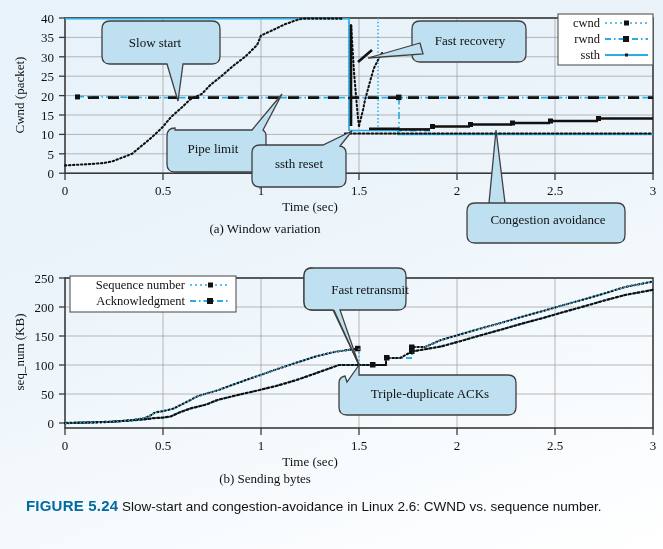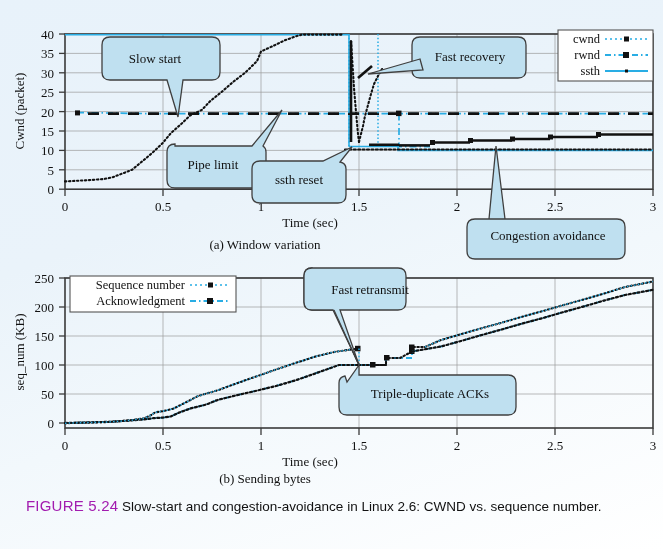--- a/index.html
+++ b/index.html
@@ -18,21 +18,21 @@
   .axis-title{font-size:13px;}
   .panel-cap{font-size:13px;}
   .legend-lbl{font-size:12.5px;}
   .callout-lbl{font-size:13px;}
   .caption{
     position:absolute;left:26px;top:496px;width:614px;
     font-family:"Liberation Sans", sans-serif;
     font-size:13.5px;line-height:1.38;color:#111;
   }
   .caption .figno{
-    font-weight:normal;color:#a21caf;font-size:15px;letter-spacing:0.2px;
+    font-weight:bold;color:#0369a1;font-size:15px;letter-spacing:0.2px;
   }
   .caption .captxt{font-weight:normal;margin-top:29px;}
   .gridline{stroke:#9b9b9b;stroke-width:0.7;}
   .frame{stroke:#3a3a3a;stroke-width:1.6;fill:none;}
   .tickmark{stroke:#3a3a3a;stroke-width:1.3;}
   .legend-box{fill:#ffffff;stroke:#555;stroke-width:1.1;}
   .bubble{fill:#bfe0f0;stroke:#3f3f3f;stroke-width:1.3;}
   .cwnd{stroke:#111;stroke-width:2.1;fill:none;stroke-dasharray:1.4 2.6;stroke-linecap:round;}
   .cwnd-solid{stroke:#111;stroke-width:2.6;fill:none;}
   .rwnd-cy{stroke:#29ADE4;stroke-width:1.7;fill:none;stroke-dasharray:7 3 1.5 3;}
@@ -42,21 +42,21 @@
   .ack-cy{stroke:#29ADE4;stroke-width:1.8;fill:none;stroke-dasharray:6 3 1.5 3;}
   .ack-bk{stroke:#111;stroke-width:2.2;fill:none;stroke-dasharray:2 2.4;stroke-linecap:round;}
   .cydot{stroke:#29ADE4;stroke-width:1.5;fill:none;stroke-dasharray:1.5 2.2;}
   .tailline{stroke:#3f3f3f;stroke-width:1.1;fill:none;}
 </style>
 </head>
 <body>
 
 <div class="fig-wrap">
 
-  <div class="panel" style="left:0;top:16px;width:663px;height:250px;">
+  <div class="panel" style="left:0;top:0;width:663px;height:250px;">
     <svg width="663" height="250" viewBox="0 0 663 250">
 
       <g>
         <line class="gridline" x1="65" y1="18" x2="653" y2="18"></line>
         <line class="gridline" x1="65" y1="37.4" x2="653" y2="37.4"></line>
         <line class="gridline" x1="65" y1="56.8" x2="653" y2="56.8"></line>
         <line class="gridline" x1="65" y1="76.2" x2="653" y2="76.2"></line>
         <line class="gridline" x1="65" y1="95.6" x2="653" y2="95.6"></line>
         <line class="gridline" x1="65" y1="115" x2="653" y2="115"></line>
         <line class="gridline" x1="65" y1="134.4" x2="653" y2="134.4"></line>

